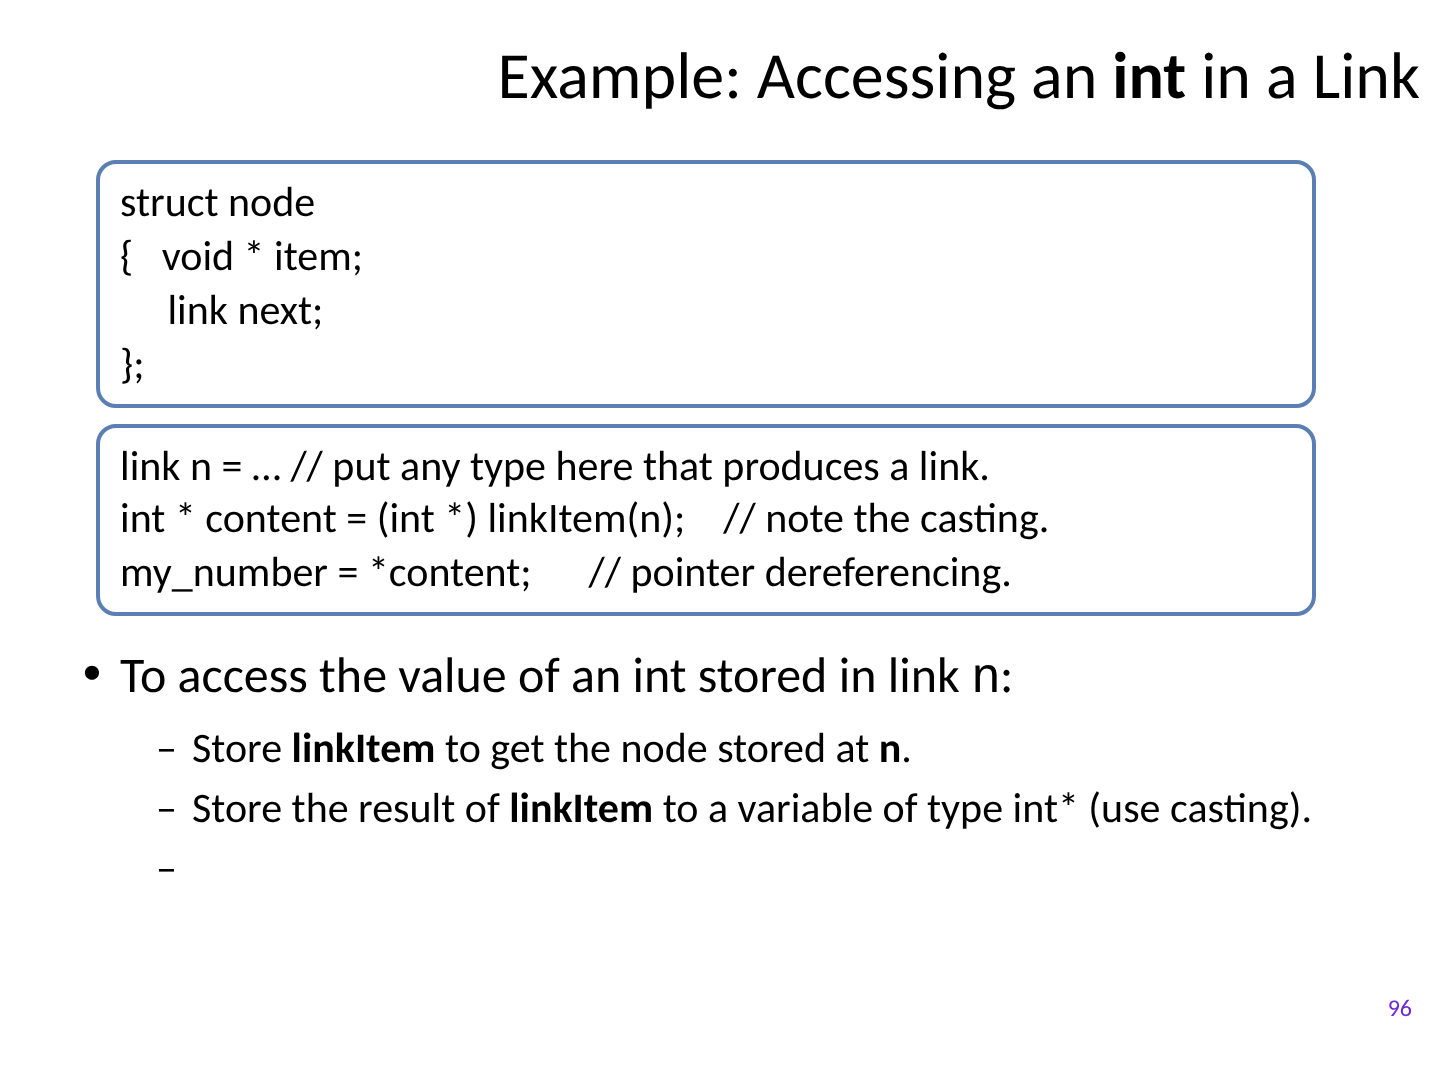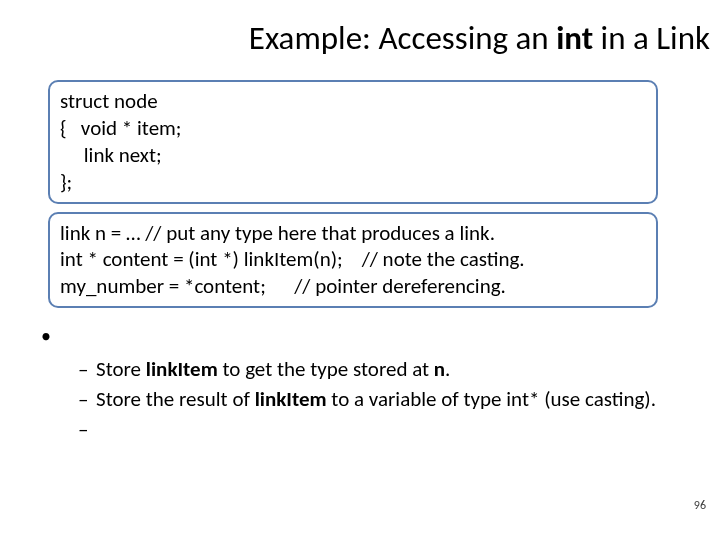--- a/index.html
+++ b/index.html
@@ -60,21 +60,21 @@
     width: 18px;
     flex-shrink: 0;
   }
   .sub-bullet .txt { }
   .b { font-weight: 700; }
   .pagenum {
     position: absolute;
     right: 14px;
     bottom: 28px;
     font-size: 12px;
-    color: #404040;
+    color: #6d28d9;
   }
 </style>
 </head>
 <body>
 
 <div class="title">
   <span>Example: Accessing an </span><span class="bold">int</span><span> in a Link</span>
 </div>
 
 <div class="codebox">
@@ -86,26 +86,29 @@
 
 <div class="codebox">
   <div class="line">link n = … // put any type here that produces a link.</div>
   <div class="line">int * content = (int *) linkItem(n);    // note the casting.</div>
   <div class="line">my_number = *content;      // pointer dereferencing.</div>
 </div>
 
 <div class="bullets">
   <div class="bullet-main">
     <div class="dot">•</div>
+    <div class="txt">
+      <span>To access the value of an int stored in link </span><span class="mono">n</span><span>:</span>
+    </div>
   </div>
   <div class="sub-bullets">
     <div class="sub-bullet">
       <div class="dash">–</div>
       <div class="txt">
-        <span>Store </span><span class="b">linkItem</span><span> to get the type stored at </span><span class="b">n</span><span>.</span>
+        <span>Store </span><span class="b">linkItem</span><span> to get the node stored at </span><span class="b">n</span><span>.</span>
       </div>
     </div>
     <div class="sub-bullet">
       <div class="dash">–</div>
       <div class="txt">
         <span>Store the result of </span><span class="b">linkItem</span><span> to a variable of type int* (use casting).</span>
       </div>
     </div>
     <div class="sub-bullet">
       <div class="dash">–</div>

